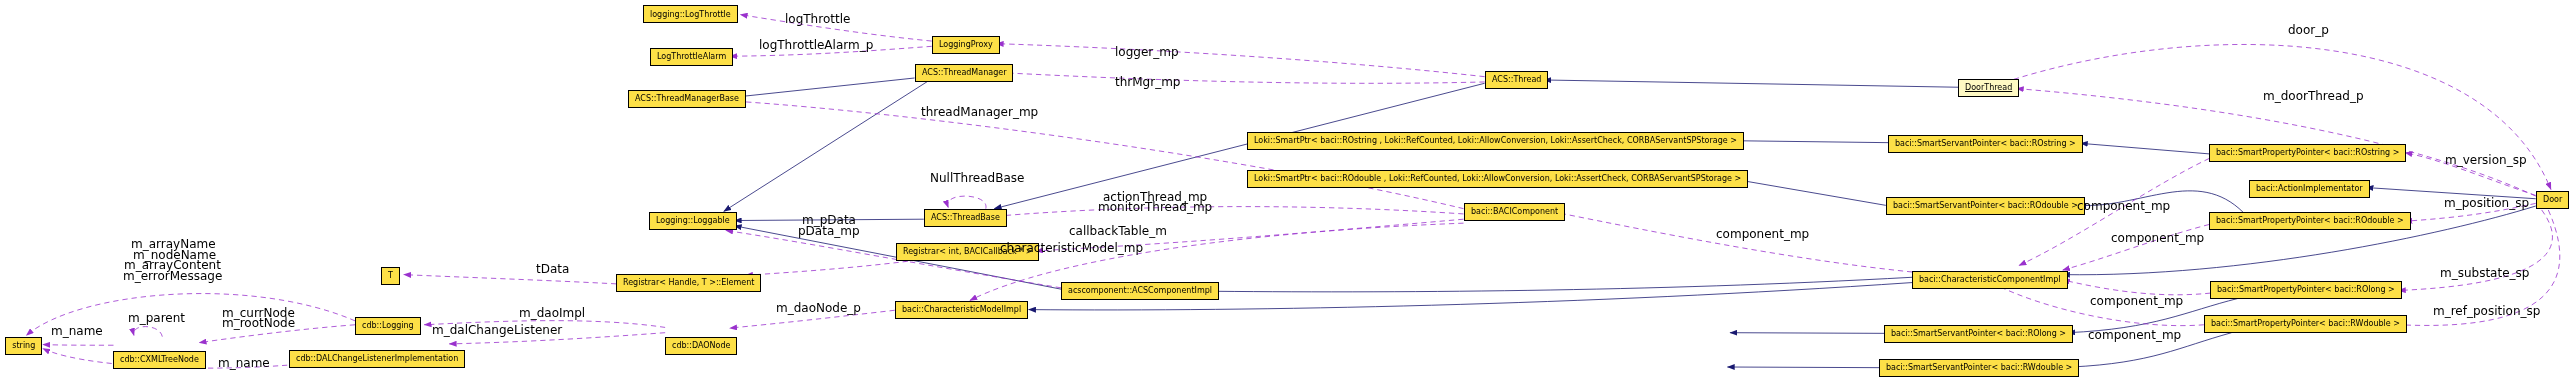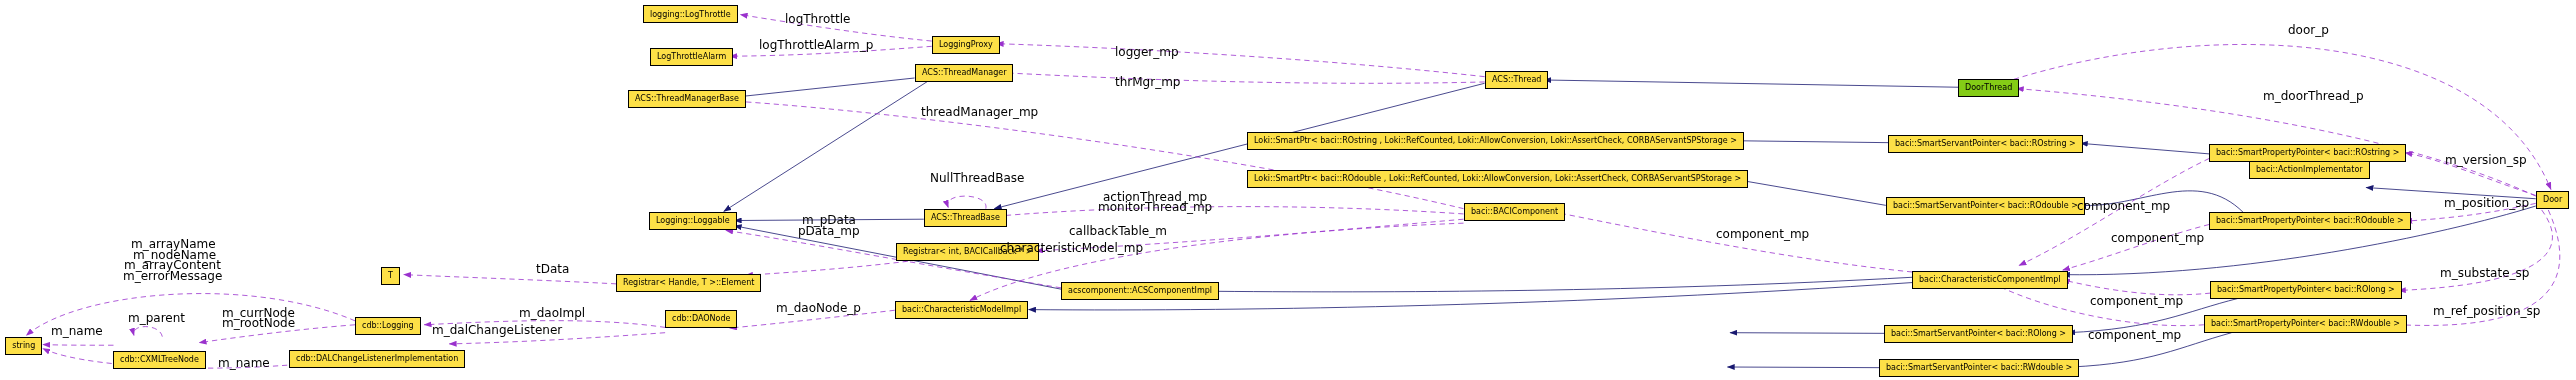--- a/index.html
+++ b/index.html
@@ -2,21 +2,21 @@
 <html style="font-size:10.6px"><head>
 <meta charset="utf-8">
 <style>
   html,body{margin:0;padding:0;background:#ffffff;}
   .canvas{position:relative;width:2576px;height:381px;background:#ffffff;
           font-family:"DejaVu Sans","Liberation Sans",sans-serif;overflow:hidden;}
   .edge-layer{position:absolute;left:0;top:0;width:2576px;height:381px;}
   .node{position:absolute;border:0.7px solid #000;background:#fde047;color:#000;
         font-size:8px;line-height:9.2px;padding:3.3px 6px;white-space:nowrap;
         box-sizing:border-box;cursor:pointer;}
-  .node.focus{background:#84cc16;border:1.3px solid #000;}
+  .node.focus{background:#fef9c3;border:1.3px solid #000;text-decoration:underline;}
   .elabel{position:absolute;color:#000;font-size:12px;line-height:8.6px;white-space:nowrap;}
 </style>
 </head>
 <body>
 
 <div class="canvas">
 
   <svg class="edge-layer" viewBox="0 0 3904 577" xmlns="http://www.w3.org/2000/svg">
     <defs>
       <marker id="an" markerWidth="12" markerHeight="9" refX="11" refY="4.5" orient="auto" markerUnits="userSpaceOnUse">
@@ -92,33 +92,33 @@
   <div class="node focus" style="left:1958px;top:79px">DoorThread</div>
   <div class="node" style="left:649px;top:212px">Logging::Loggable</div>
   <div class="node" style="left:924px;top:209px">ACS::ThreadBase</div>
   <div class="node" style="left:896px;top:243px">Registrar&lt; int, BACICallback * &gt;</div>
   <div class="node" style="left:1247px;top:170px">Loki::SmartPtr&lt; baci::ROdouble , Loki::RefCounted, Loki::AllowConversion, Loki::AssertCheck, CORBAServantSPStorage &gt;</div>
   <div class="node" style="left:1247px;top:132px">Loki::SmartPtr&lt; baci::ROstring , Loki::RefCounted, Loki::AllowConversion, Loki::AssertCheck, CORBAServantSPStorage &gt;</div>
   <div class="node" style="left:1464px;top:203px">baci::BACIComponent</div>
   <div class="node" style="left:1888px;top:135px">baci::SmartServantPointer&lt; baci::ROstring &gt;</div>
   <div class="node" style="left:1886px;top:197px">baci::SmartServantPointer&lt; baci::ROdouble &gt;</div>
   <div class="node" style="left:2209px;top:144px">baci::SmartPropertyPointer&lt; baci::ROstring &gt;</div>
-  <div class="node" style="left:2249px;top:161px">baci::ActionImplementator</div>
+  <div class="node" style="left:2249px;top:180px">baci::ActionImplementator</div>
   <div class="node" style="left:2209px;top:212px">baci::SmartPropertyPointer&lt; baci::ROdouble &gt;</div>
   <div class="node" style="left:2536px;top:191px">Door</div>
   <div class="node" style="left:1912px;top:271px">baci::CharacteristicComponentImpl</div>
   <div class="node" style="left:1061px;top:282px">acscomponent::ACSComponentImpl</div>
   <div class="node" style="left:895px;top:301px">baci::CharacteristicModelImpl</div>
   <div class="node" style="left:616px;top:274px">Registrar&lt; Handle, T &gt;::Element</div>
   <div class="node" style="left:381px;top:267px">T</div>
   <div class="node" style="left:355px;top:317px">cdb::Logging</div>
   <div class="node" style="left:113px;top:351px">cdb::CXMLTreeNode</div>
   <div class="node" style="left:5.3px;top:337px">string</div>
   <div class="node" style="left:289px;top:350px">cdb::DALChangeListenerImplementation</div>
-  <div class="node" style="left:665px;top:310px">cdb::DAONode</div>
+  <div class="node" style="left:665px;top:337px">cdb::DAONode</div>
   <div class="node" style="left:1884px;top:325px">baci::SmartServantPointer&lt; baci::ROlong &gt;</div>
   <div class="node" style="left:1879px;top:359px">baci::SmartServantPointer&lt; baci::RWdouble &gt;</div>
   <div class="node" style="left:2210px;top:281px">baci::SmartPropertyPointer&lt; baci::ROlong &gt;</div>
   <div class="node" style="left:2204px;top:315px">baci::SmartPropertyPointer&lt; baci::RWdouble &gt;</div>
 
   <div class="elabel" style="left:785px;top:14.5px">logThrottle</div>
   <div class="elabel" style="left:759px;top:41px">logThrottleAlarm_p</div>
   <div class="elabel" style="left:1115px;top:48px">logger_mp</div>
   <div class="elabel" style="left:1115px;top:78px">thrMgr_mp</div>
   <div class="elabel" style="left:921px;top:108px">threadManager_mp</div>

